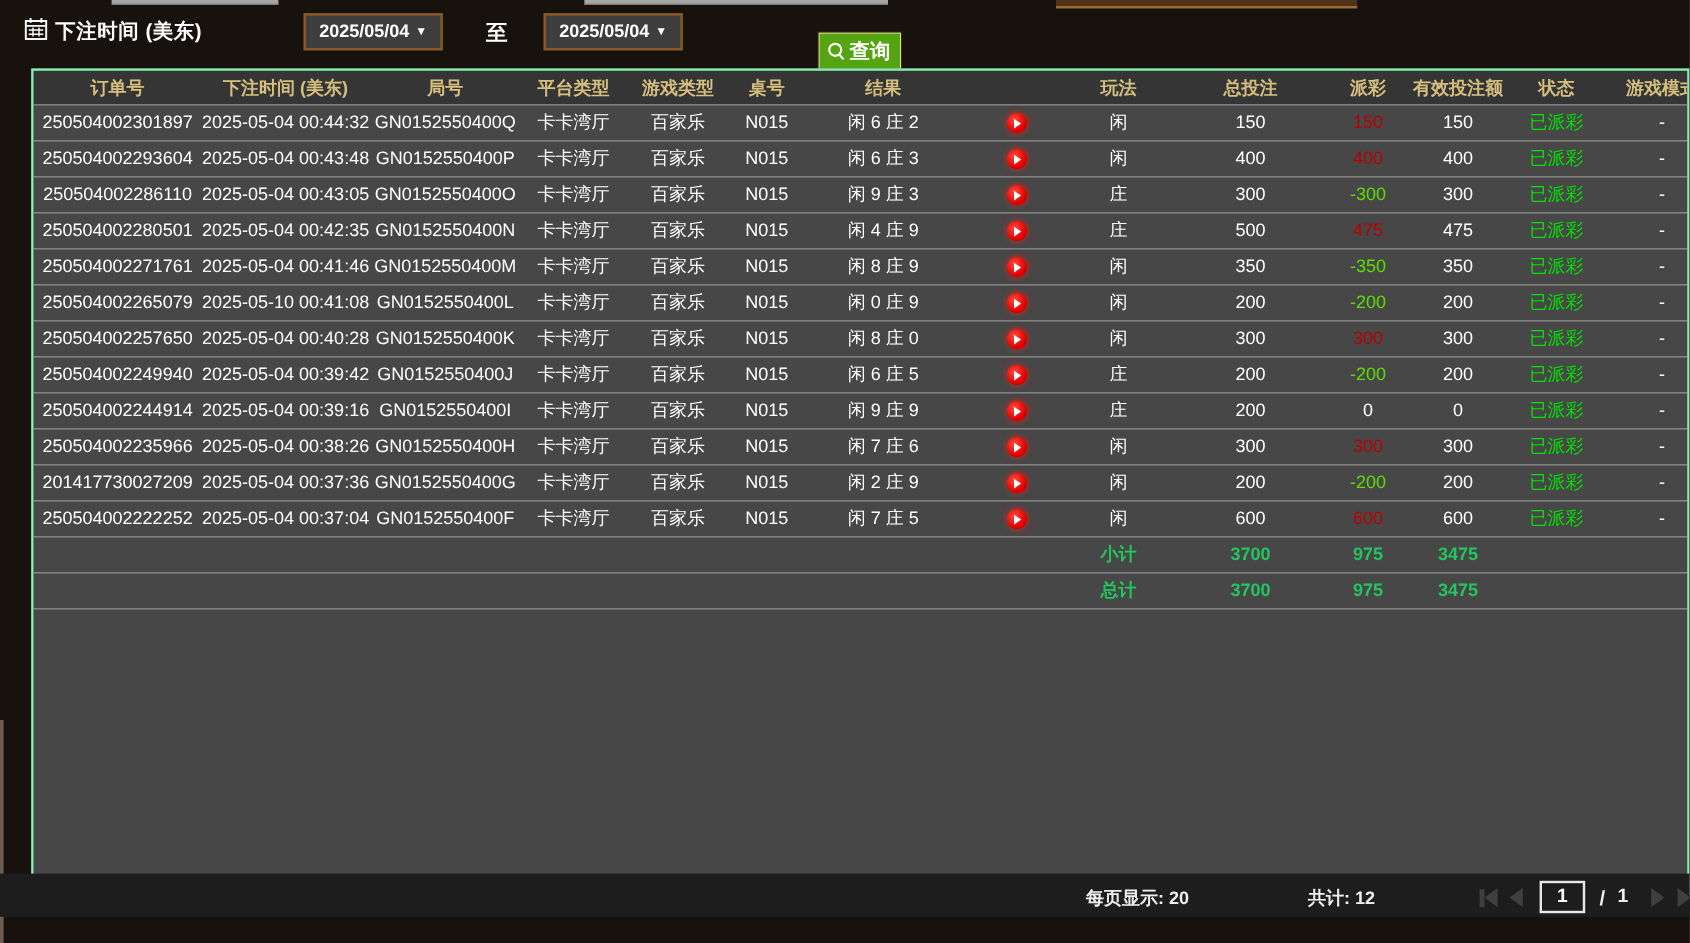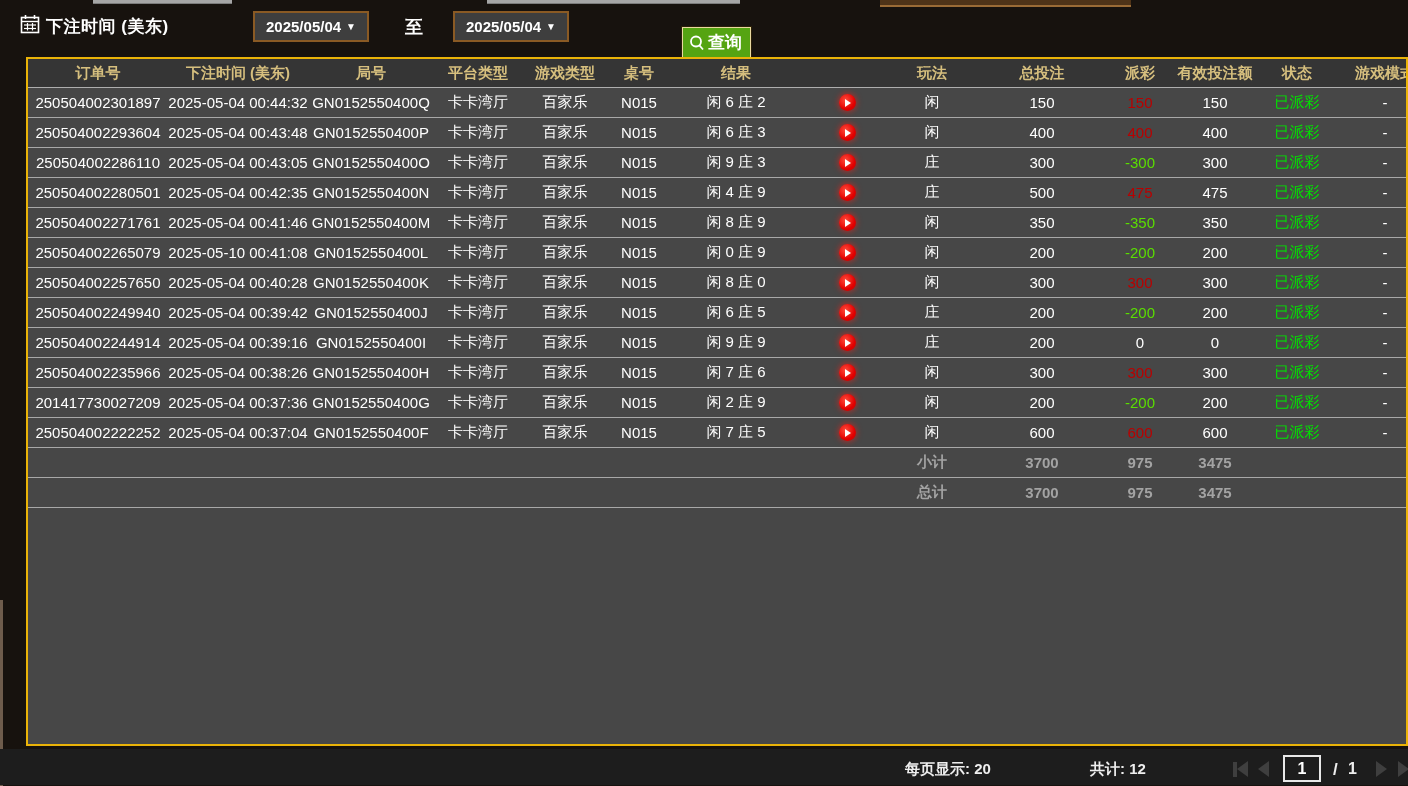--- a/index.html
+++ b/index.html
@@ -35,50 +35,50 @@
     position:absolute; left:682px; top:3px; height:31px; padding:0 8px 0 5px;
     background:#55a412; border:1px solid #ead9a0; outline:1px solid #2a1f08;
     color:#fff; font-size:17px; font-weight:bold;
     display:flex; align-items:center; gap:2px; cursor:pointer;
     font-family:"Liberation Sans","DejaVu Sans",sans-serif;
     margin-top:16px;
   }
   
   .table-wrap {
     position:absolute; left:26px; top:57px; width:1382px; height:689px;
-    border:2px solid #eab308; background:#474747;
+    border:2px solid #86efac; background:#474747;
     display:flex; flex-direction:column; overflow:hidden;
   }
   .grid-row { display:grid; grid-template-columns:140px 140px 126px 88px 86px 62px 132px 90px 80px 140px 56px 94px 70px 106px; flex:none; }
   .thead {
     height:29px; background:#353535; border-bottom:1px solid #aeaeae;
     color:#d6bf7e; font-size:15px; font-weight:bold;
   }
   .thead .cell { display:flex; align-items:center; justify-content:center; white-space:nowrap; }
   .trow { height:30px; border-bottom:1px solid #a8a8a8; background:#474747; font-size:15px; font-weight:400; }
   .trow .cell { display:flex; align-items:center; justify-content:center; white-space:nowrap; color:#fff; }
   .payout-win  { color:#b90000 !important; }
   .payout-loss { color:#5ade00 !important; }
   .payout-zero { color:#fff !important; }
   .status-paid { color:#00e400 !important;text-align:right; }
   .sumrow { height:30px; border-bottom:1px solid #a8a8a8; background:#474747; font-size:15px; font-weight:bold; }
-  .sumrow .cell { display:flex; align-items:center; justify-content:center; color:#a3a3a3; }
+  .sumrow .cell { display:flex; align-items:center; justify-content:center; color:#22c55e; }
   .tfill { flex:1; background:#474747; }
   .play-btn {
     width:17px; height:17px; border-radius:50%;
     background:radial-gradient(circle at 38% 35%, #ff4a3a, #e20000 60%, #c40000);
     box-shadow:0 0 6px rgba(255,30,20,.75);
     display:flex; align-items:center; justify-content:center; cursor:pointer;
   }
   .play-tri {
     width:0; height:0; margin-left:2px;
     border-left:6px solid #fff; border-top:4px solid transparent; border-bottom:4px solid transparent;
   }
   
-  .pagebar { position:absolute; left:0; top:749px; width:100%; height:36px; background:#1d1d1d; }
+  .pagebar { position:absolute; left:0; top:728px; width:100%; height:36px; background:#1d1d1d; }
   .pagebar .ptext { position:absolute; top:11px; font-size:15px; font-weight:bold; color:#eee; white-space:nowrap; }
   #per-page { left:905px; }
   #total-count { left:1090px; }
   .pg-btn { position:absolute; top:12px; display:flex; align-items:center; cursor:pointer; }
   .tri { width:0; height:0; border-top:8px solid transparent; border-bottom:8px solid transparent; }
   .tri.left  { border-right:11px solid #3f3f3f; }
   .tri.right { border-left:11px solid #3f3f3f; }
   .pg-bar { width:4px; height:15px; background:#3f3f3f; }
   #pg-first { left:1233px; } #pg-prev { left:1258px; }
   #pg-next { left:1376px; } #pg-last { left:1398px; }

